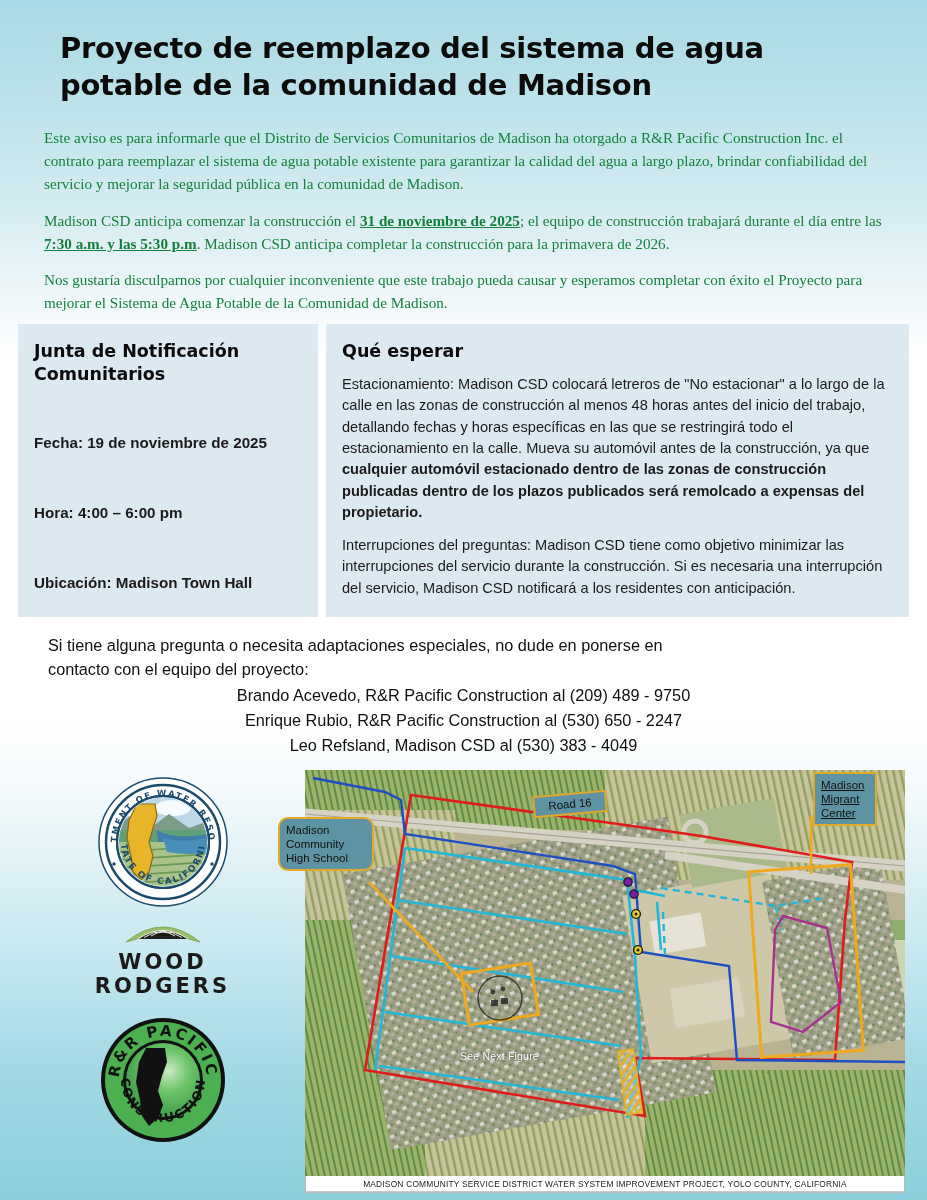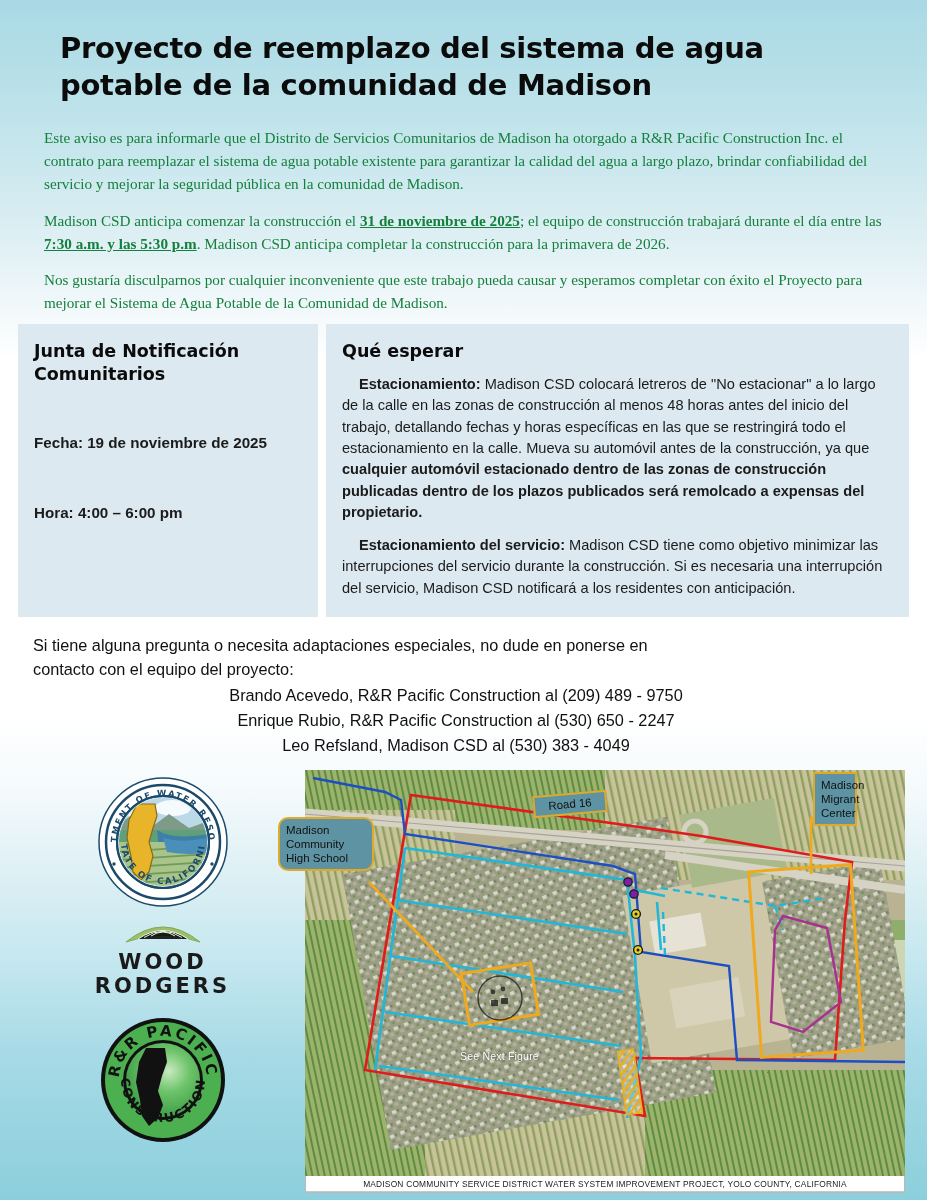--- a/index.html
+++ b/index.html
@@ -62,25 +62,25 @@
   }
   .box p {
     font-size: 14.6px;
     line-height: 1.47;
     margin-bottom: 11px;
     color: #1b1b1b;
   }
   .box p:last-child { margin-bottom: 0; }
   .box-left p { font-size: 15px; line-height: 1.5; }
   .kv { font-weight: bold; font-size: 15.2px !important; margin-top: 47px; }
-  .lead { font-weight: bold; margin-left: 17px; }
+  .lead { font-weight: normal; }
   .strong { font-weight: bold; }
 
   
-  .contact { padding: 16px 48px 0 33px; }
+  .contact { padding: 16px 48px 0 48px; }
   .contact .lines {
     font-size: 16.3px;
     line-height: 1.48;
     color: #111;
   }
   .contact .names {
     text-align: center;
     font-size: 16.3px;
     line-height: 1.52;
     margin-top: 2px;
@@ -131,21 +131,21 @@
     background: #5e93a3;
     border: 2px solid #e0a92a;
     color: #111;
     font-family: "Liberation Sans", sans-serif;
     font-size: 11.5px;
     line-height: 1.24;
     padding: 4px 6px;
     font-weight: normal;
   }
   #callout-high-school { left: -27px; top: 47px; width: 96px; border-radius: 10px; }
-  #callout-migrant     { left: 508px; top: 2px; width: 44px; }
+  #callout-migrant     { left: 508px; top: 2px; width: 64px; text-decoration: underline; }
   #callout-road16      { left: 228px; top: 23px; width: 74px;
                          text-align: center; transform: rotate(-5deg); padding: 2px 4px; }
   .see-next {
     position: absolute;
     left: 155px; top: 280px;
     color: #ffffff;
     font-size: 10.5px;
     letter-spacing: .2px;
     text-shadow: 0 0 2px rgba(0,0,0,.6);
   }
@@ -178,26 +178,27 @@
   <p><span>Madison CSD anticipa comenzar la construcción el </span><span class="u-bold">31 de noviembre de 2025</span><span>; el equipo de construcción trabajará durante el día entre las </span><span class="u-bold">7:30 a.m. y las 5:30 p.m</span><span>. Madison CSD anticipa completar la construcción para la primavera de 2026.</span></p>
   <p>Nos gustaría disculparnos por cualquier inconveniente que este trabajo pueda causar y esperamos completar con éxito el Proyecto para mejorar el Sistema de Agua Potable de la Comunidad de Madison.</p>
 </div>
 
 <div class="boxes">
 
   <div class="box box-left">
     <h2>Junta de Notificación Comunitarios</h2>
     <p class="kv">Fecha: 19 de noviembre de 2025</p>
     <p class="kv">Hora: 4:00 – 6:00 pm</p>
+    <p class="kv">Ubicación: Madison Town Hall</p>
   </div>
 
   <div class="box box-right">
     <h2>Qué esperar</h2>
     <p><span class="lead">Estacionamiento:</span><span> Madison CSD colocará letreros de "No estacionar" a lo largo de la calle en las zonas de construcción al menos 48 horas antes del inicio del trabajo, detallando fechas y horas específicas en las que se restringirá todo el estacionamiento en la calle. Mueva su automóvil antes de la construcción, ya que </span><span class="strong">cualquier automóvil estacionado dentro de las zonas de construcción publicadas dentro de los plazos publicados será remolcado a expensas del propietario.</span></p>
-    <p><span class="lead">Estacionamiento del servicio:</span><span> Madison CSD tiene como objetivo minimizar las interrupciones del servicio durante la construcción. Si es necesaria una interrupción del servicio, Madison CSD notificará a los residentes con anticipación.</span></p>
+    <p><span class="lead">Interrupciones del preguntas:</span><span> Madison CSD tiene como objetivo minimizar las interrupciones del servicio durante la construcción. Si es necesaria una interrupción del servicio, Madison CSD notificará a los residentes con anticipación.</span></p>
   </div>
 </div>
 
 <div class="contact">
   <div class="lines">
     <div>Si tiene alguna pregunta o necesita adaptaciones especiales, no dude en ponerse en</div>
     <div>contacto con el equipo del proyecto:</div>
   </div>
   <div class="names">
     <div>Brando Acevedo, R&amp;R Pacific Construction al (209) 489 - 9750</div>

